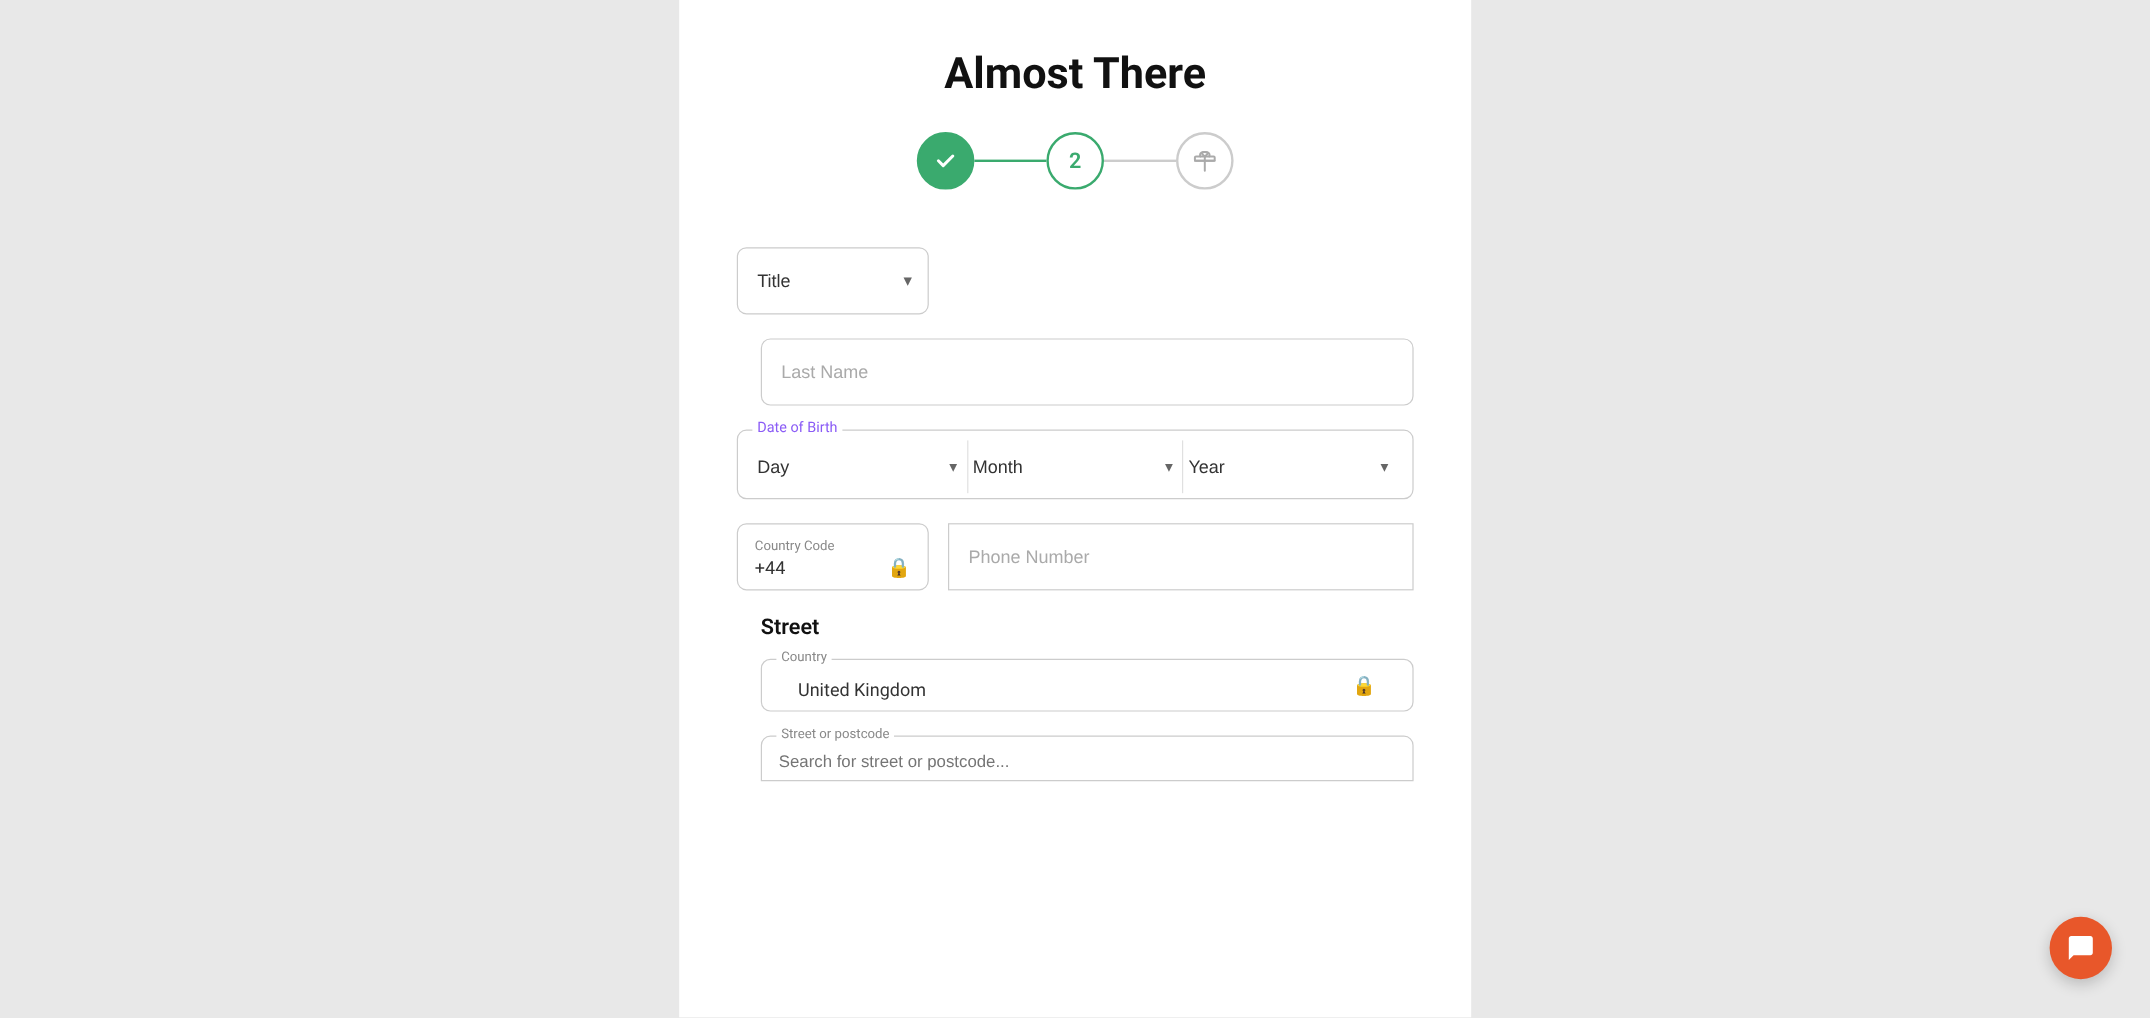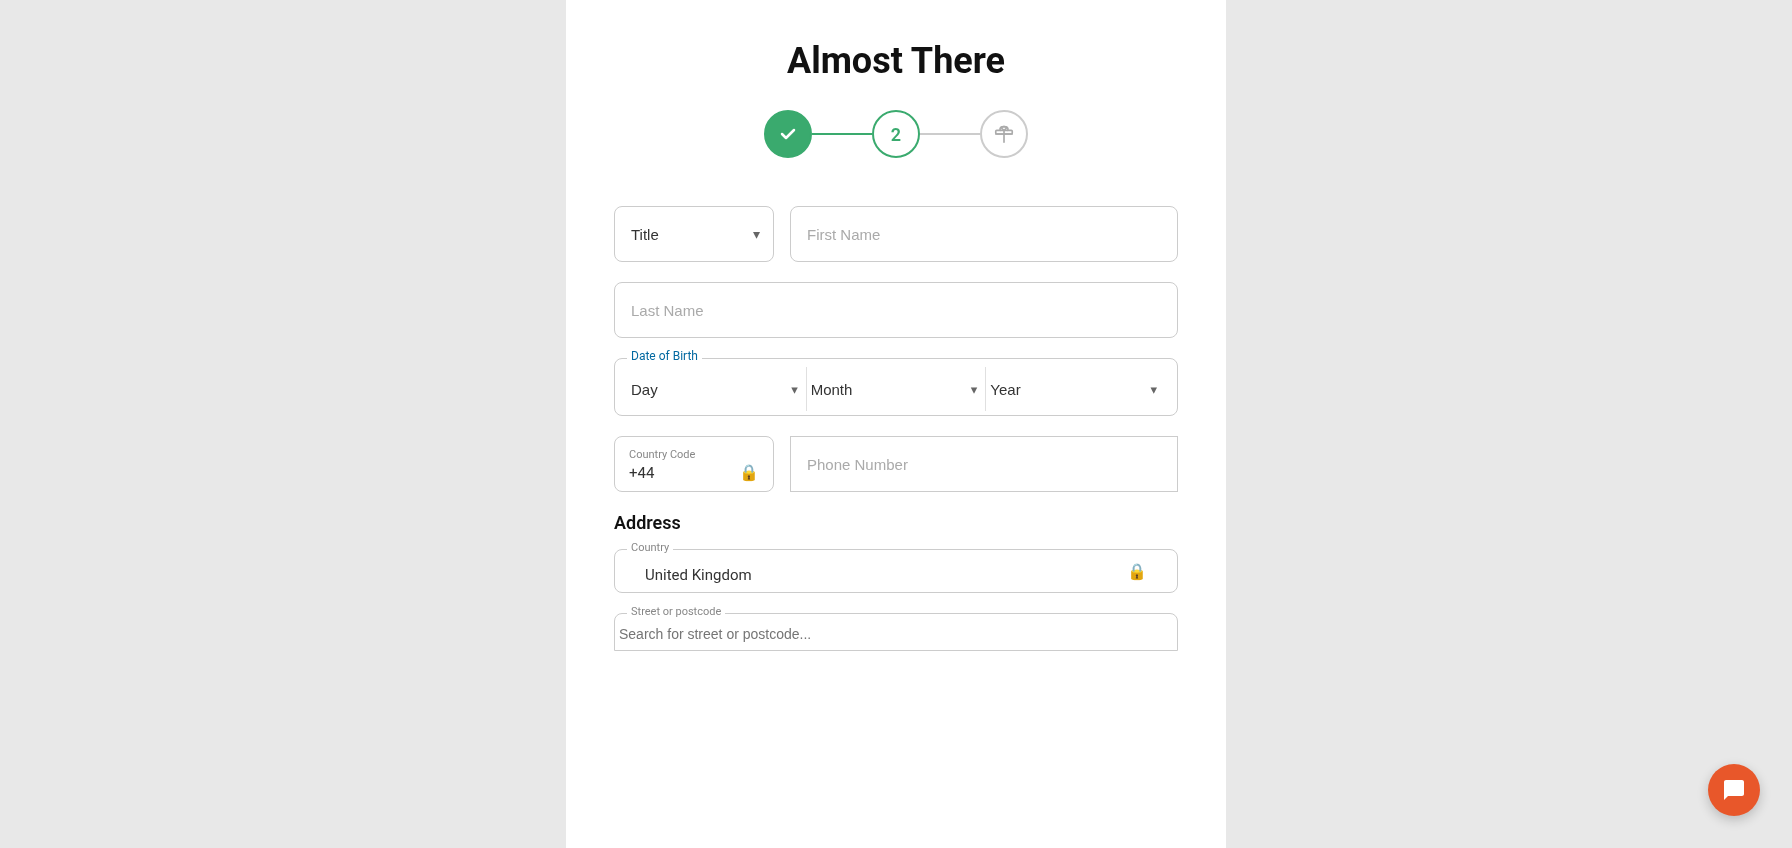--- a/index.html
+++ b/index.html
@@ -76,20 +76,21 @@
     .step-line {
       width: 60px;
       height: 2px;
       background: #ccc;
     }
     .step-line.active {
       background: #3aaa6e;
     }
     .form-section {
       margin-bottom: 20px;
+      margin-left: 20px;
     }
     .form-row {
       display: flex;
       gap: 16px;
       margin-bottom: 20px;
     }
     .form-field {
       position: relative;
       flex: 1;
     }
@@ -130,21 +131,21 @@
       position: relative;
       margin-bottom: 20px;
     }
     .dob-group .dob-label {
       position: absolute;
       top: -10px;
       left: 12px;
       background: #fff;
       padding: 0 4px;
       font-size: 12px;
-      color: #0369a1;
+      color: #8b5cf6;
     }
     .dob-selects {
       display: flex;
       gap: 0;
     }
     .dob-select-wrap {
       flex: 1;
       position: relative;
     }
     .dob-select-wrap:not(:last-child)::after {
@@ -249,21 +250,21 @@
       padding: 0 4px;
     }
     .country-field .field-value {
       font-size: 15px;
       color: #333;
       margin-top: 8px;
     }
     .street-postcode-field {
       border: 1.5px solid #ccc;
       border-radius: 8px 8px 0 0;
-      padding: 8px 4px 4px;
+      padding: 8px 14px 4px;
       position: relative;
     }
     .street-postcode-field .field-label {
       font-size: 11px;
       color: #888;
       display: block;
       position: absolute;
       top: -9px;
       left: 12px;
       background: #fff;
@@ -341,23 +342,20 @@
       <div class="form-field" style="max-width:160px;">
         <div class="select-wrapper">
           <select>
             <option value="">Title</option>
             <option>Mr</option>
             <option>Mrs</option>
             <option>Ms</option>
             <option>Dr</option>
           </select>
         </div>
-      </div>
-      <div class="form-field">
-        <input type="text" placeholder="First Name" style="">
       </div>
     </div>
 
     <div class="form-section">
       <div class="form-field">
         <input type="text" placeholder="Last Name" style="">
       </div>
     </div>
 
     <div class="dob-group">
@@ -393,21 +391,21 @@
             <span class="lock-icon">🔒</span>
           </div>
         </div>
       </div>
       <div class="phone-input-field">
         <input type="tel" placeholder="Phone Number" style="">
       </div>
     </div>
 
     <div class="form-section">
-      <div class="address-label">Address</div>
+      <div class="address-label">Street</div>
 
       <div class="country-field">
         <span class="field-label">Country</span>
         <span class="field-value">United Kingdom</span>
         <span class="lock-icon">🔒</span>
       </div>
 
       <div class="street-postcode-field">
         <span class="field-label">Street or postcode</span>
         <input type="text" placeholder="Search for street or postcode..." style="">

